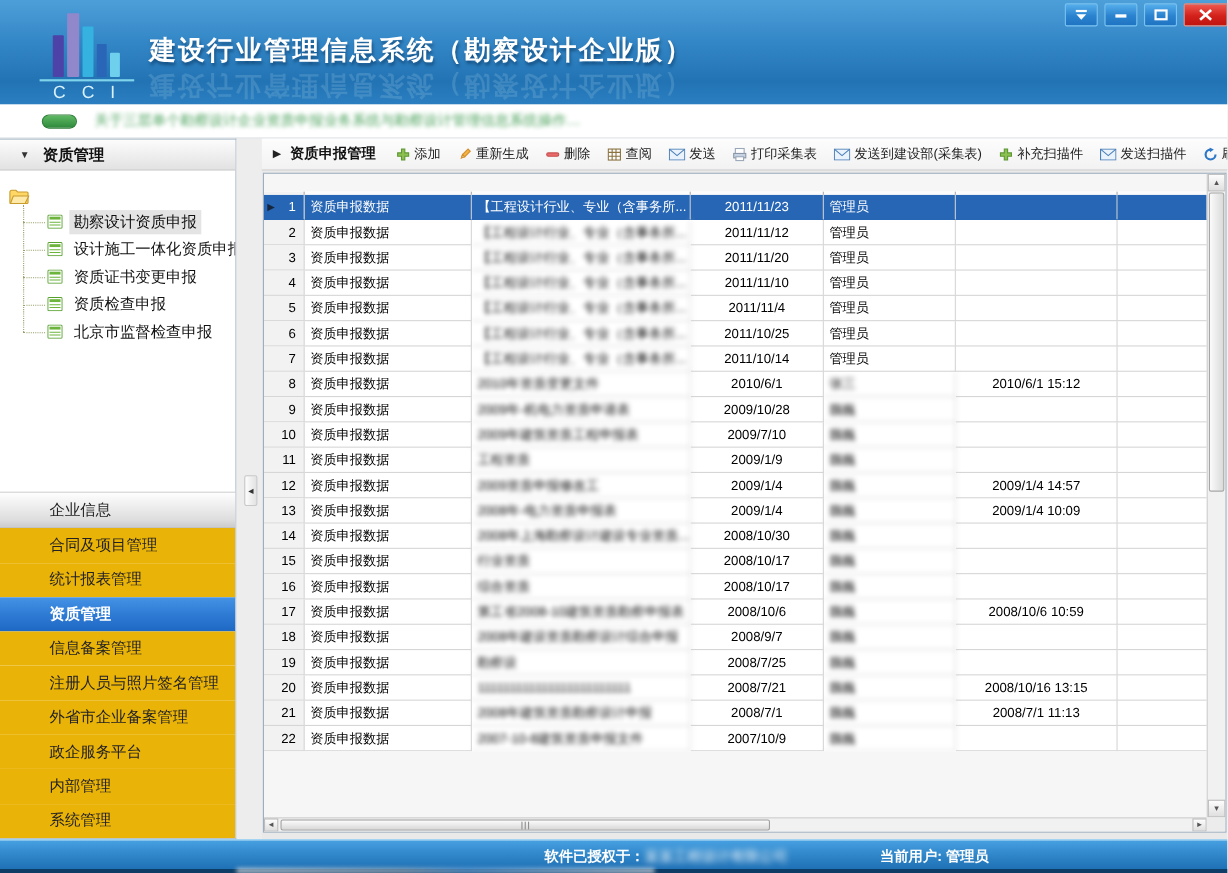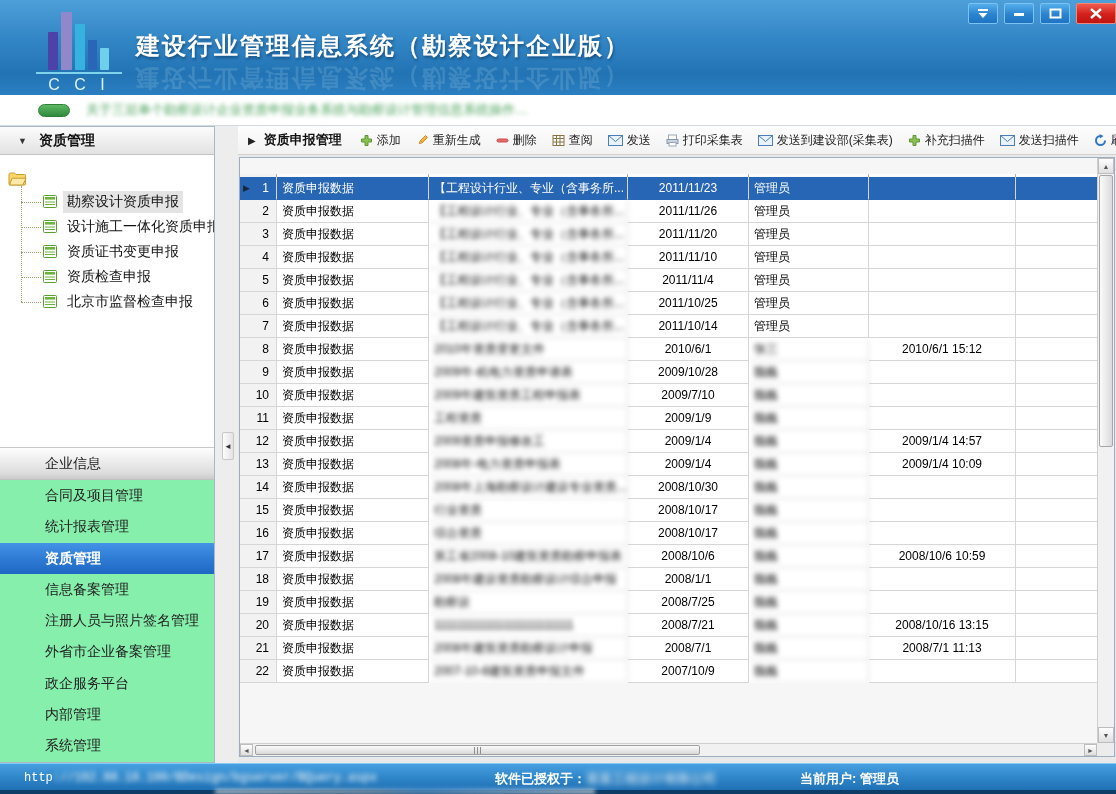--- a/index.html
+++ b/index.html
@@ -57,21 +57,21 @@
   .tree-item { position:relative; display:flex; align-items:center; height:25px; margin-left:22px; cursor:pointer; }
   .tree-item:before { content:""; position:absolute; left:-22px; width:20px; top:50%; border-top:1px dotted #9AA06A; }
   .tree-item .ticon { margin-right:6px; display:flex; }
   .tree-item .tlabel { font-size:14px; color:#111; padding:2px 4px; white-space:nowrap; }
   .tree-item.selected .tlabel { background:#E4E4E4; }
 
   
   .nav { position:absolute; left:0; right:0; bottom:0; height:315px; display:flex; flex-direction:column;
     border-top:1px solid #C9C9C9; }
   .nav-item { flex:1; display:flex; align-items:center; padding-left:45px; font-size:14px; color:#222;
-    background:#86efac; cursor:pointer; white-space:nowrap; }
+    background:#eab308; cursor:pointer; white-space:nowrap; }
   .nav-header { background:linear-gradient(180deg,#FEFEFE,#DDDDDD 80%,#CBCBCB); border-bottom:1px solid #C2C2C2; }
   .nav-selected { background:linear-gradient(180deg,#4493E6,#2E7BD4 50%,#1E68C4); color:#FFFFFF; font-weight:bold; }
 
   
   .splitter { position:absolute; left:215px; top:0; width:23px; height:637px; background:#EDEDED; }
   .collapse-handle { position:absolute; left:7px; top:306px; width:12px; height:28px;
     background:linear-gradient(90deg,#FDFDFD,#E2E2E2); border:1px solid #C8C8C8; border-radius:2px;
     display:flex; align-items:center; justify-content:center; color:#333; font-size:8px; cursor:pointer; }
 
   
@@ -386,21 +386,21 @@
               <div class="tc c2">【工程设计行业、专业（含事务所...</div>
               <div class="tc c3">2011/11/23</div>
               <div class="tc c4">管理员</div>
               <div class="tc c5"></div>
               <div class="tc c6"></div>
             </div>
             <div class="trow">
               <div class="tc c0">2</div>
               <div class="tc c1">资质申报数据</div>
               <div class="tc c2 blur">【工程设计行业、专业（含事务所...</div>
-              <div class="tc c3">2011/11/26</div>
+              <div class="tc c3">2011/11/12</div>
               <div class="tc c4">管理员</div>
               <div class="tc c5"></div>
               <div class="tc c6"></div>
             </div>
             <div class="trow">
               <div class="tc c0">3</div>
               <div class="tc c1">资质申报数据</div>
               <div class="tc c2 blur">【工程设计行业、专业（含事务所...</div>
               <div class="tc c3">2011/11/20</div>
               <div class="tc c4">管理员</div>
@@ -530,21 +530,21 @@
               <div class="tc c2 blur">第工省2008-10建筑资质勘察申报表</div>
               <div class="tc c3">2008/10/6</div>
               <div class="tc c4 blur">魏巍</div>
               <div class="tc c5">2008/10/6 10:59</div>
               <div class="tc c6"></div>
             </div>
             <div class="trow">
               <div class="tc c0">18</div>
               <div class="tc c1">资质申报数据</div>
               <div class="tc c2 blur">2008年建设资质勘察设计综合申报</div>
-              <div class="tc c3">2008/1/1</div>
+              <div class="tc c3">2008/9/7</div>
               <div class="tc c4 blur">魏巍</div>
               <div class="tc c5"></div>
               <div class="tc c6"></div>
             </div>
             <div class="trow">
               <div class="tc c0">19</div>
               <div class="tc c1">资质申报数据</div>
               <div class="tc c2 blur">勘察设</div>
               <div class="tc c3">2008/7/25</div>
               <div class="tc c4 blur">魏巍</div>
@@ -593,20 +593,19 @@
               <i></i>
             </div>
           <div class="ha hs-right">►</div>
         </div>
         <div class="scorner"></div>
       </div>
     </div>
   </div>
 
   <div class="statusbar">
-    <div class="sb-url"><span>http</span><span class="rest">://192.88.18.100/BDesign/bgserver/BQuery.aspx</span></div>
     <div class="sb-license"><span>软件已授权于：</span><span class="val">某某工程设计有限公司</span></div>
     <div class="sb-user"><span>当前用户:</span> <span>管理员</span></div>
     <div class="bottom-strip"></div>
     <div class="bottom-blur"></div>
   </div>
 
 </div>
 
 </body></html>

